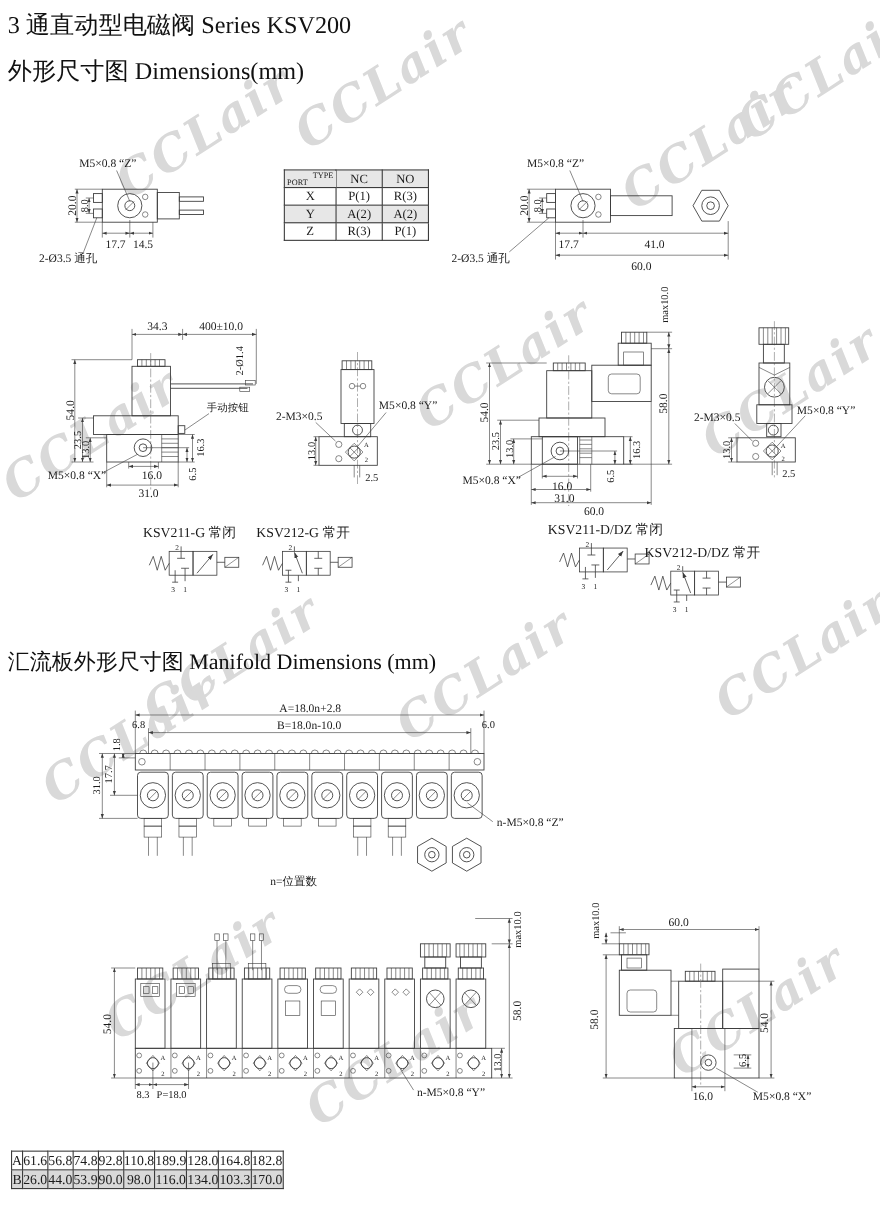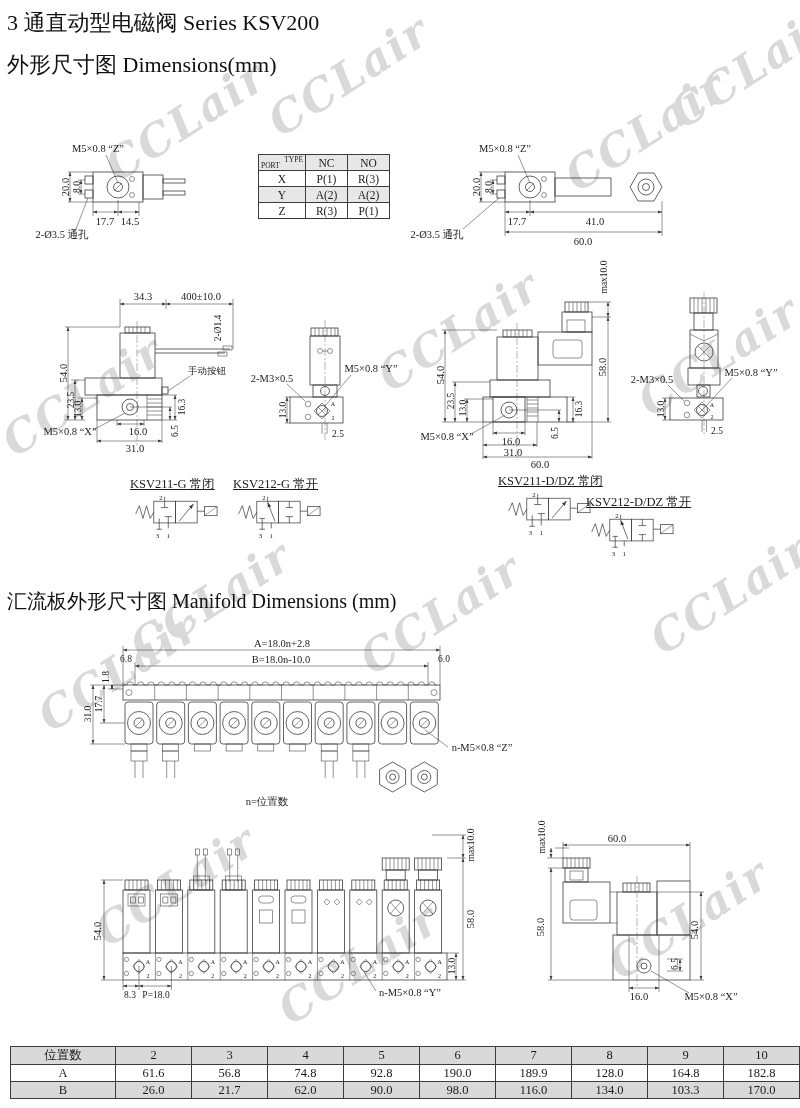--- a/index.html
+++ b/index.html
@@ -31,21 +31,21 @@
   .diag .tr{position:absolute;top:0;right:2px;font-size:7.5px;}
   .diag .bl{position:absolute;bottom:0;left:2px;font-size:7.5px;}
   
   .stab{position:absolute;left:10px;top:1046px;}
   .stab td{border:1px solid #3c3c3c;font-size:12.5px;text-align:center;height:16px;padding:0;}
   .stab td.lab{width:104px;}
   .stab td.v{width:75px;}
   .stab tr.shade td{background:#d9d9d9;}
   
   .sym{position:absolute;z-index:2;}
-  .sym .slab{font-size:12.5px;margin-bottom:1px;white-space:nowrap;text-decoration:underline;}
+  .sym .slab{font-size:12.5px;margin-bottom:1px;white-space:nowrap;}
 </style>
 </head>
 <body>
 
 <div class="wm" style="left:258px;top:50px;">CCLair</div>
 <div class="wm" style="left:95px;top:95px;">CCLair</div>
 <div class="wm" style="left:555px;top:105px;">CCLair</div>
 <div class="wm" style="left:660px;top:42px;">CCLair</div>
 <div class="wm" style="left:368px;top:305px;">CCLair</div>
 <div class="wm" style="left:628px;top:330px;">CCLair</div>
@@ -573,49 +573,37 @@
   <text transform="rotate(-90 150 146)" x="150" y="149" class="md">6.5</text>
   <path class="lt" d="M104,162 V174 M134,162 V174"></path>
   <line class="dim" x1="104" y1="170" x2="134" y2="170"></line>
   <text x="114" y="182">16.0</text>
   <text x="186" y="182">M5×0.8 “X”</text>
   <path class="lt" d="M164,175 L126,153"></path>
 </svg>
 
 <table class="stab">
   <tbody>
-      <tr class="shade">
-    <td class="lab">位置数</td>
-    <td class="v">2</td>
-    <td class="v">3</td>
-    <td class="v">4</td>
-    <td class="v">5</td>
-    <td class="v">6</td>
-    <td class="v">7</td>
-    <td class="v">8</td>
-    <td class="v">9</td>
-    <td class="v">10</td>
-  </tr>
   <tr>
     <td>A</td>
     <td>61.6</td>
     <td>56.8</td>
     <td>74.8</td>
     <td>92.8</td>
-    <td>190.0</td>
+    <td>110.8</td>
     <td>189.9</td>
     <td>128.0</td>
     <td>164.8</td>
     <td>182.8</td>
   </tr>
   <tr class="shade">
     <td>B</td>
     <td>26.0</td>
-    <td>21.7</td>
-    <td>62.0</td>
+    <td>44.0</td>
+    <td>53.9</td>
     <td>90.0</td>
     <td>98.0</td>
     <td>116.0</td>
     <td>134.0</td>
     <td>103.3</td>
     <td>170.0</td>
   </tr>
 </tbody>
   </table>
 

